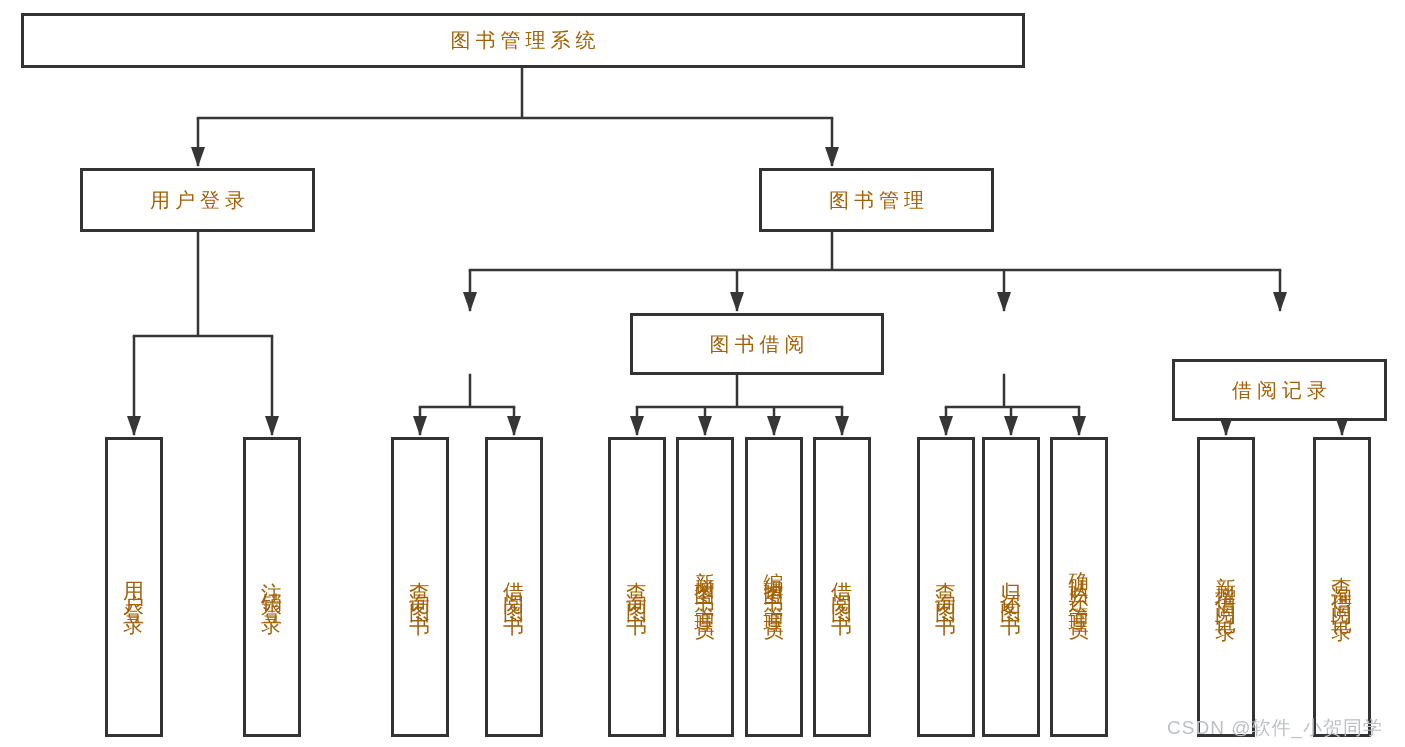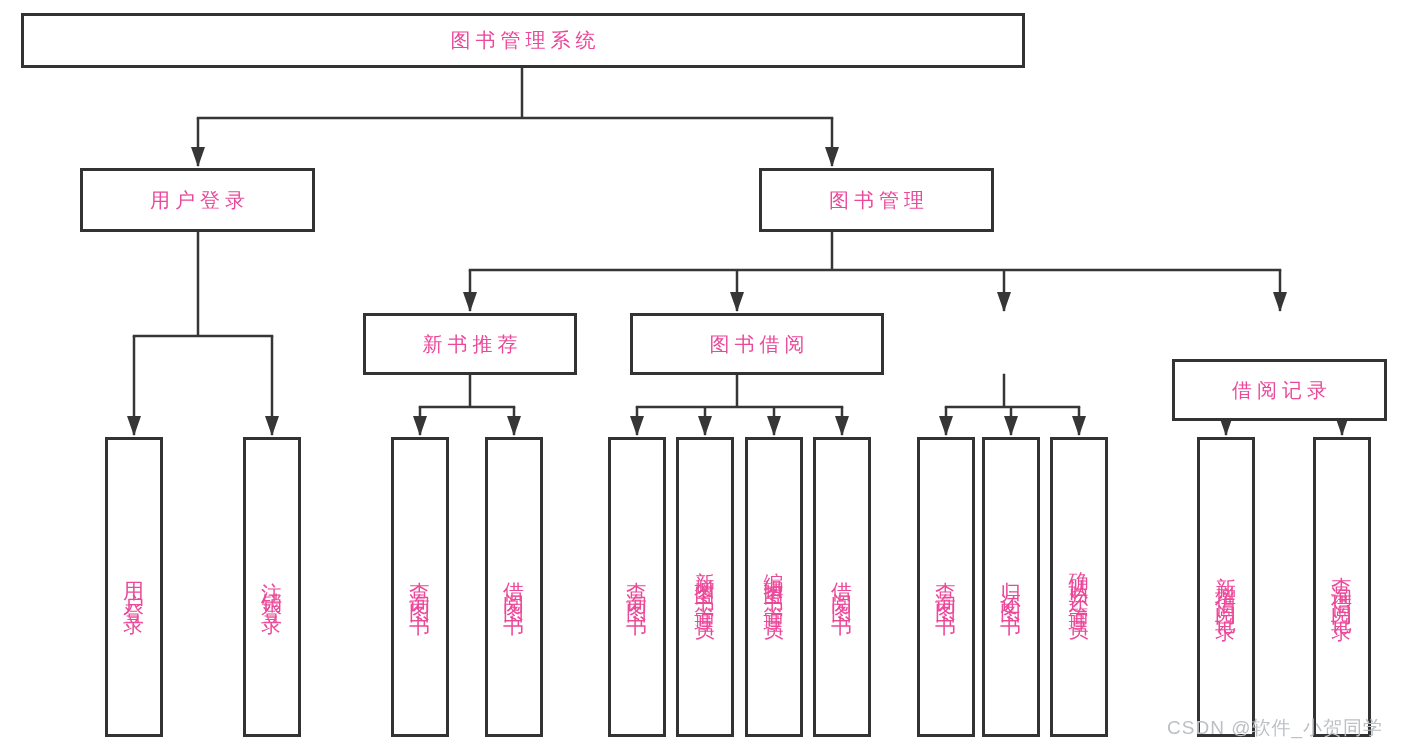--- a/index.html
+++ b/index.html
@@ -18,21 +18,21 @@
   svg.wires {
     position: absolute;
     left: 0; top: 0;
     width: 1405px; height: 747px;
   }
   .node {
     position: absolute;
     box-sizing: border-box;
     background: #ffffff;
     border: 3px solid #333333;
-    color: #ec4899;
+    color: #a16207;
     display: flex;
     align-items: center;
     justify-content: center;
     text-align: center;
   }
   .node-h {
     font-size: 20px;
     letter-spacing: 5px;
     text-indent: 5px; 
     white-space: nowrap;
@@ -129,21 +129,20 @@
 
     <path d="M1226,407 V435" fill="none" stroke="#363636" stroke-width="2.5" marker-end="url(#arw)"></path>
     <path d="M1342,407 V435" fill="none" stroke="#363636" stroke-width="2.5" marker-end="url(#arw)"></path>
   </svg>
 
   <div class="node node-h pos-root">图书管理系统</div>
 
   <div class="node node-h pos-user-login">用户登录</div>
   <div class="node node-h pos-book-mgmt">图书管理</div>
 
-  <div class="node node-h pos-new-rec">新书推荐</div>
   <div class="node node-h pos-book-borrow">图书借阅</div>
   <div class="node node-h pos-records">借阅记录</div>
 
   <div class="node node-v leaf pos-l-login">用户登录</div>
   <div class="node node-v leaf pos-l-logout">注销登录</div>
 
   <div class="node node-v leaf pos-l-nbr-query">查询图书</div>
   <div class="node node-v leaf pos-l-nbr-borrow">借阅图书</div>
 
   <div class="node node-v leaf pos-l-bb-query">查询图书</div>

